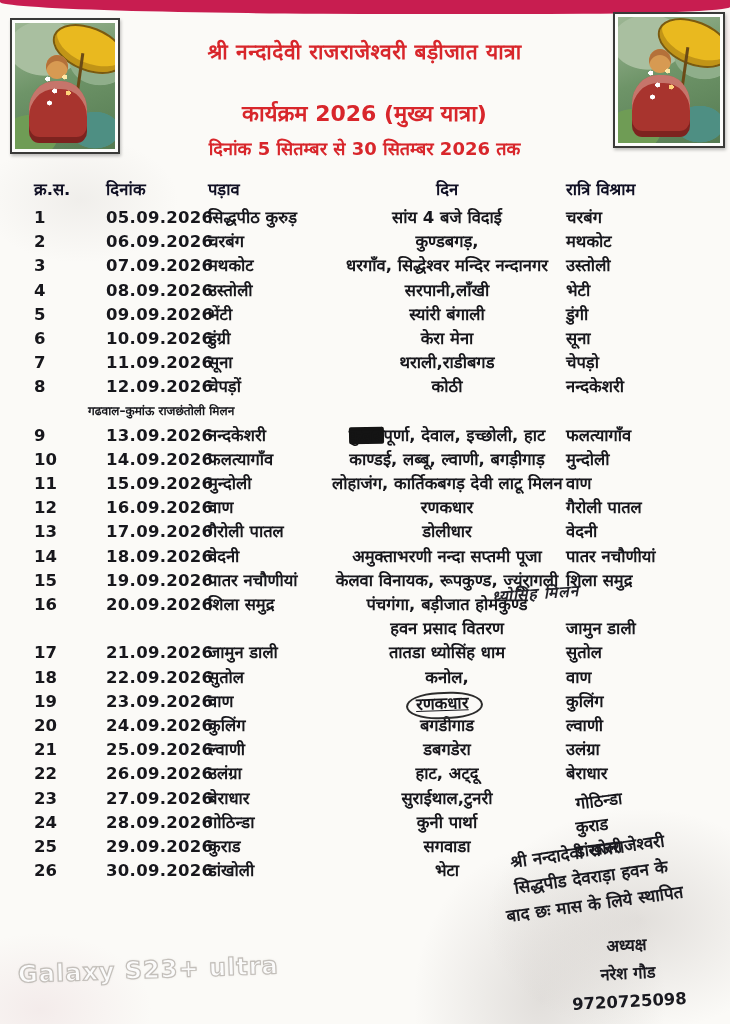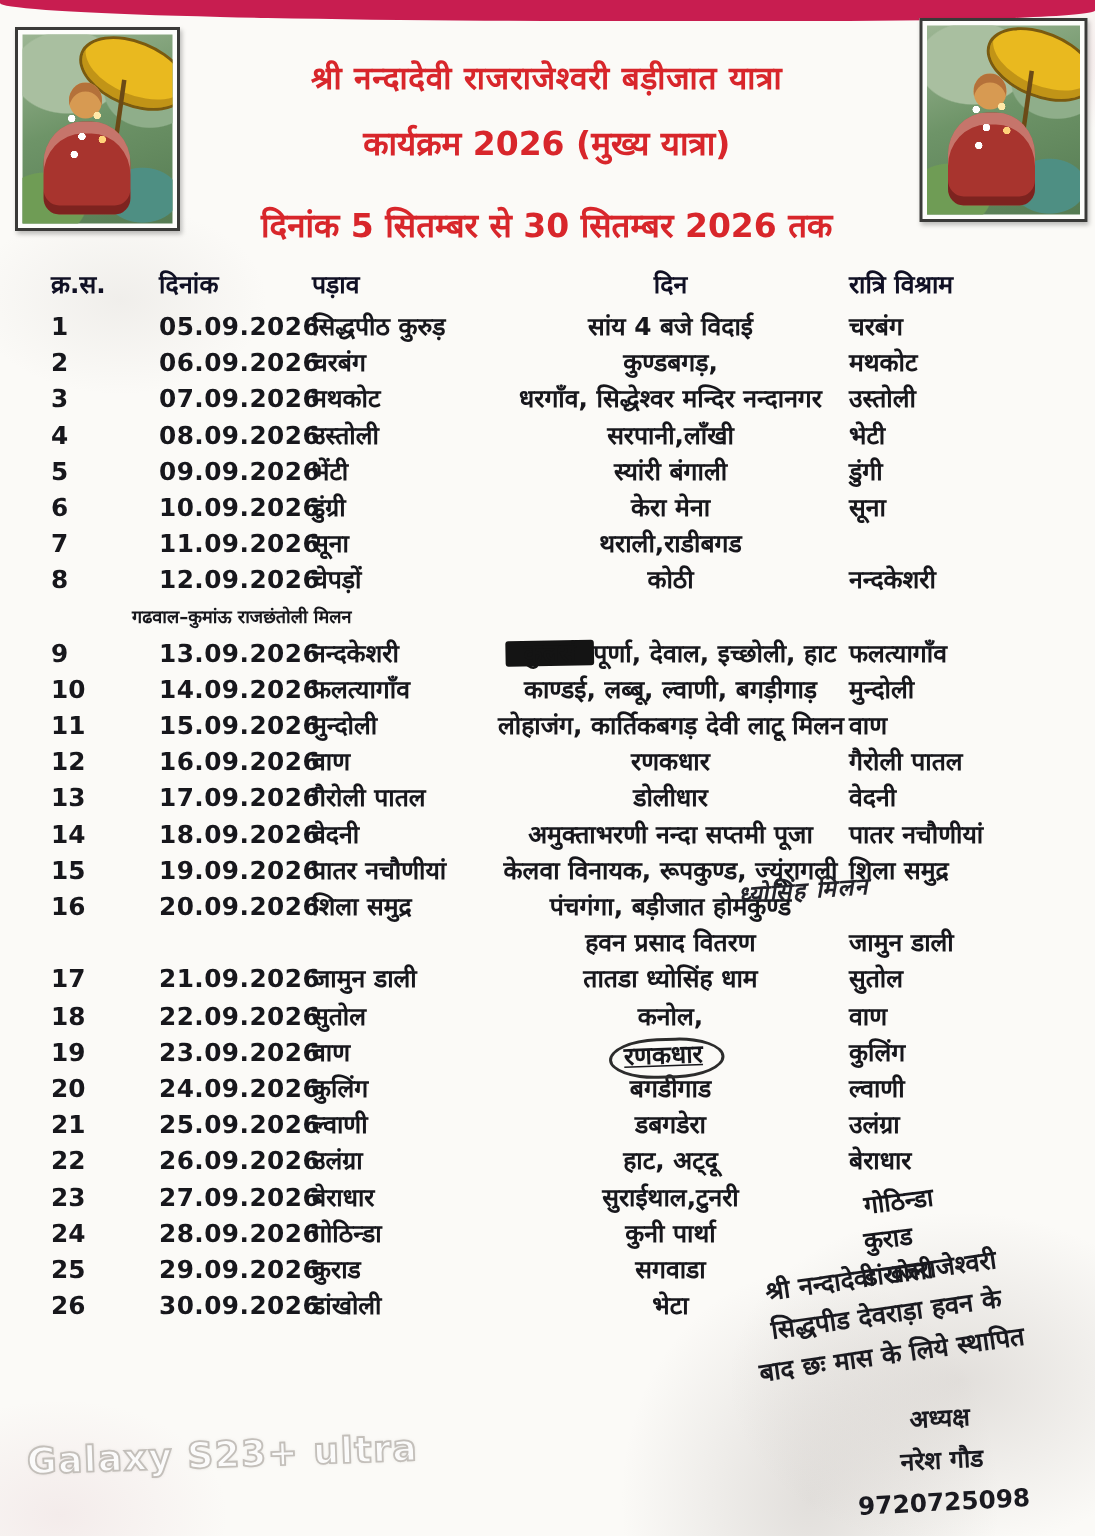--- a/index.html
+++ b/index.html
@@ -40,35 +40,35 @@
     background:radial-gradient(4px 4px at 20% 20%,#fff 0 60%,transparent 65%),
       radial-gradient(4px 4px at 70% 15%,#ffe9a8 0 60%,transparent 65%),
       radial-gradient(4px 4px at 40% 50%,#fff 0 60%,transparent 65%),
       radial-gradient(4px 4px at 80% 55%,#ffd27a 0 60%,transparent 65%),
       radial-gradient(4px 4px at 25% 80%,#fff 0 60%,transparent 65%);}
   .face{position:absolute;width:22px;height:24px;left:31px;bottom:70px;background:#d79a52;border-radius:50%;
     box-shadow:inset 0 6px 0 #b4713a;}
   
   .title-wrap{position:absolute;left:112px;top:40px;width:505px;text-align:center;}
   .title{font-size:21px;font-weight:bold;letter-spacing:.5px;line-height:1.2;}
-  .subtitle{font-size:22px;font-weight:bold;margin-top:14px;}
-  .daterange{font-size:22px;font-weight:bold;margin-top:25px;}
+  .subtitle{font-size:22px;font-weight:bold;margin-top:32px;}
+  .daterange{font-size:18px;font-weight:bold;margin-top:9px;}
   
   .table{position:absolute;left:18px;top:180px;width:696px;color:#17171c;}
   .trow{display:grid;grid-template-columns:70px 118px 124px 232px 152px;height:24.2px;align-items:start;}
   .thead{height:28px;font-weight:bold;font-size:17.5px;color:#101024;}
   .cell{font-size:16.5px;font-weight:bold;white-space:nowrap;line-height:1.25;}
   .c-sn{padding-left:16px;}
   .c-date{padding-left:18px;letter-spacing:.3px;}
   .c-halt{padding-left:2px;}
   .c-day{padding-left:2px;text-align:center;}
   .c-night{padding-left:4px;}
   .note-row .note-text{grid-column:2 / 6;padding-right:2px;font-size:12px;font-weight:bold;}
   .tilt{transform:rotate(-7deg) translate(8px,7px);transform-origin:left top;}
-  .redacted{background:#141414;color:#141414;border-radius:2px;padding:0 12px;transform:rotate(-1deg);display:inline-block;line-height:1.05;}
+  .redacted{background:#141414;color:#141414;border-radius:2px;padding:0 0;transform:rotate(-1deg);display:inline-block;line-height:1.05;}
   .circled{display:inline-block;border:2.5px solid #2c2c2c;border-radius:50%/60%;padding:0 12px 2px 8px;margin-left:-6px;
     transform:rotate(-2deg);text-decoration:underline;}
   .handnote{position:absolute;left:492px;top:582px;font-size:15.5px;font-weight:bold;font-style:italic;
     color:#23232a;transform:rotate(-4deg);letter-spacing:1px;white-space:nowrap;}
   
   .closing{position:absolute;left:455px;top:838px;width:272px;text-align:center;font-size:17px;font-weight:bold;
     color:#1a1a20;line-height:1.55;transform:rotate(-8deg);}
   .president{position:absolute;left:548px;top:932px;width:160px;text-align:center;font-size:16.5px;font-weight:bold;
     color:#1a1a20;line-height:1.7;transform:rotate(-3deg);}
   .watermark{position:absolute;left:18px;top:956px;font-size:24px;font-weight:bold;letter-spacing:1px;
@@ -157,20 +157,21 @@
           <div class="cell c-date">10.09.2026</div>
           <div class="cell c-halt">डुंग्री</div>
           <div class="cell c-day">केरा मेना</div>
           <div class="cell c-night">सूना</div>
         </div>
         <div class="trow">
           <div class="cell c-sn">7</div>
           <div class="cell c-date">11.09.2026</div>
           <div class="cell c-halt">सूना</div>
           <div class="cell c-day">थराली,राडीबगड</div>
+          <div class="cell c-night">चेपड़ो</div>
         </div>
         <div class="trow">
           <div class="cell c-sn">8</div>
           <div class="cell c-date">12.09.2026</div>
           <div class="cell c-halt">चेपड़ों</div>
           <div class="cell c-day">कोठी</div>
           <div class="cell c-night">नन्दकेशरी</div>
         </div>
         <div class="trow note-row">
           <div class="cell c-sn"></div>

